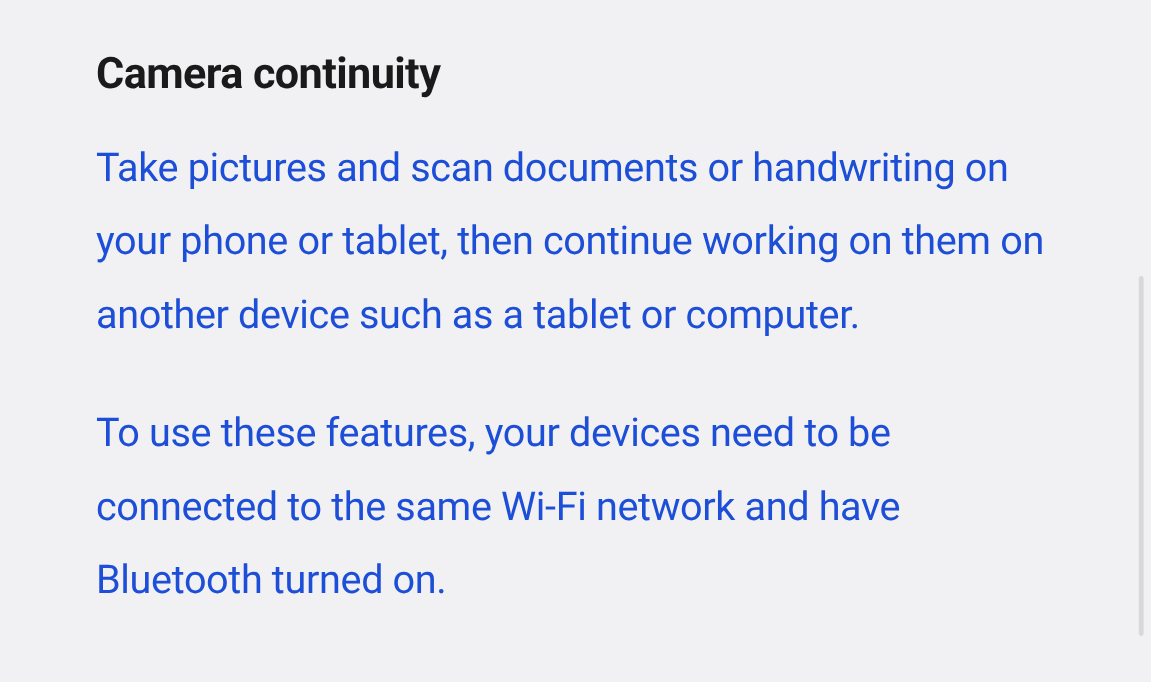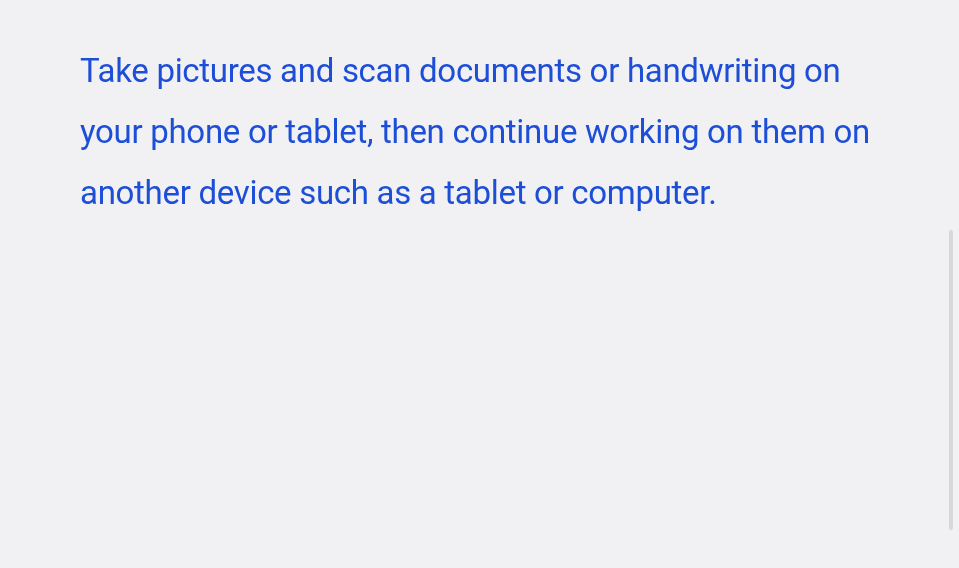--- a/index.html
+++ b/index.html
@@ -42,17 +42,19 @@
       width: 4px;
       height: 300px;
       background-color: #d8d8da;
       border-radius: 2px;
     }
   </style>
 </head>
 <body>
 
 <div class="content">
+  <h2 class="heading">Camera continuity</h2>
   <p class="body-text">Take pictures and scan documents or handwriting on your phone or tablet, then continue working on them on another device such as a tablet or computer.</p>
   <div class="paragraph-gap"></div>
+  <p class="body-text">To use these features, your devices need to be connected to the same Wi-Fi network and have Bluetooth turned on.</p>
 </div>
 
 <div class="scrollbar-hint"></div>
 
 </body></html>

